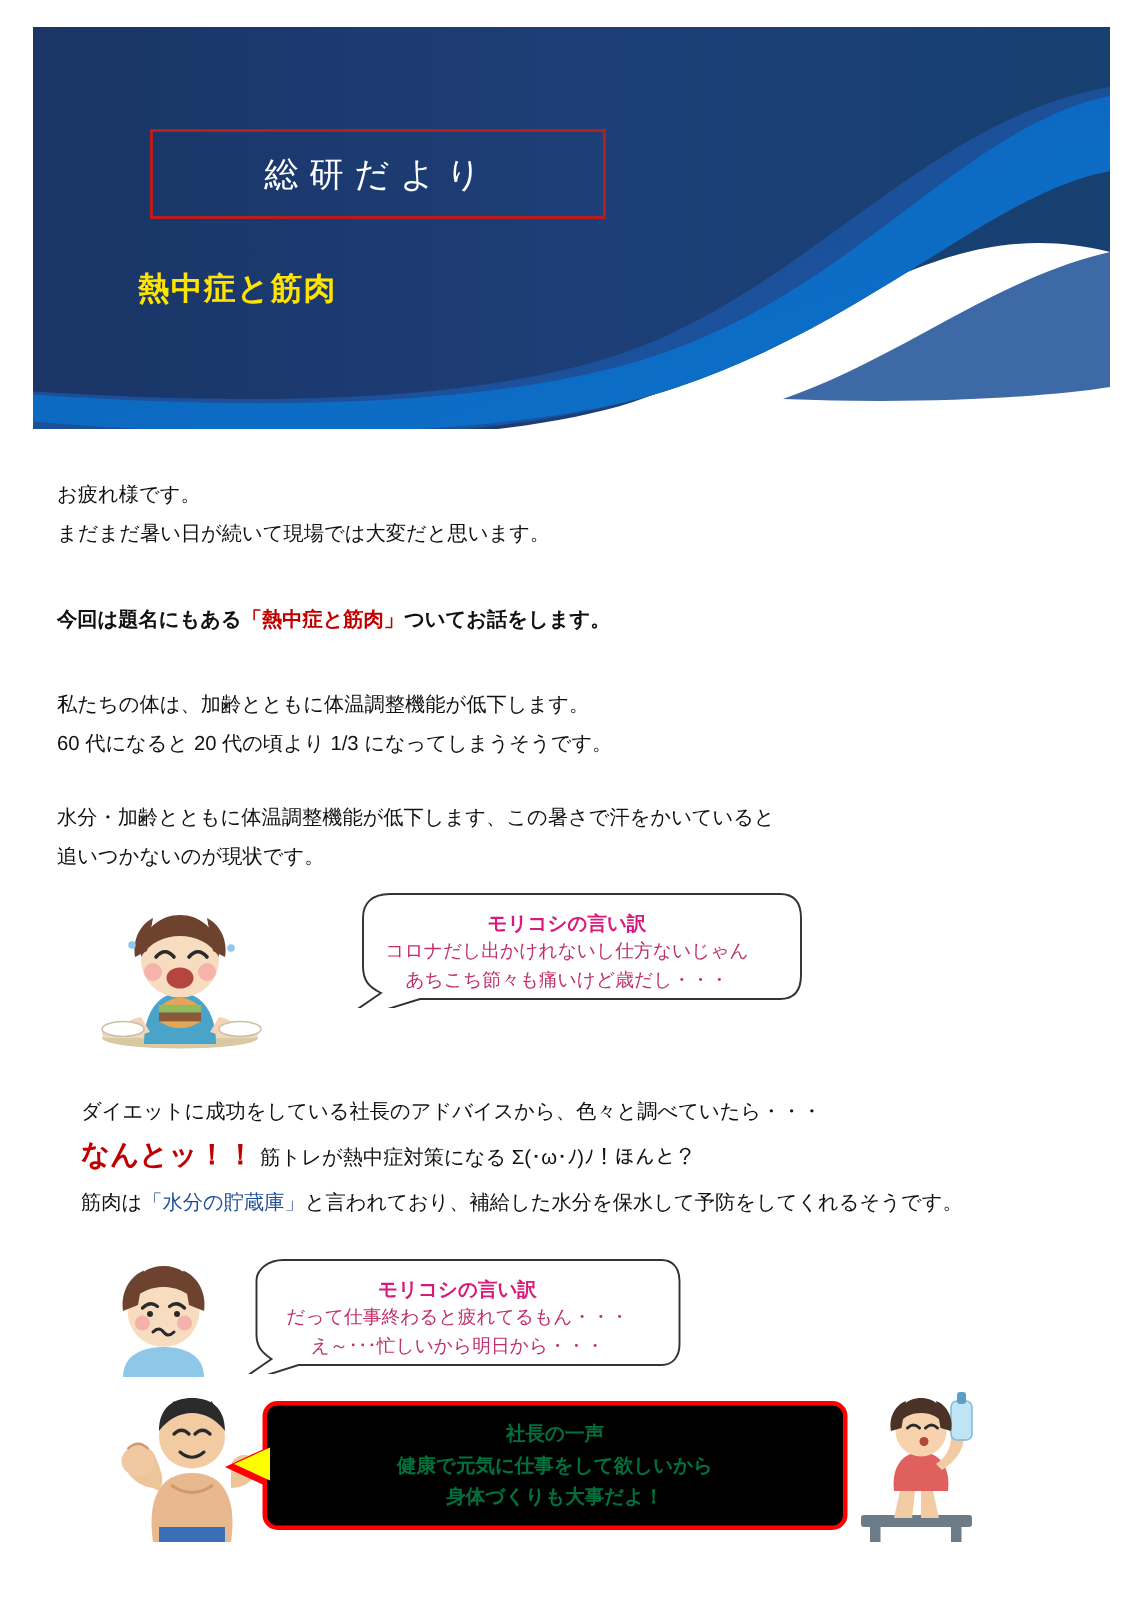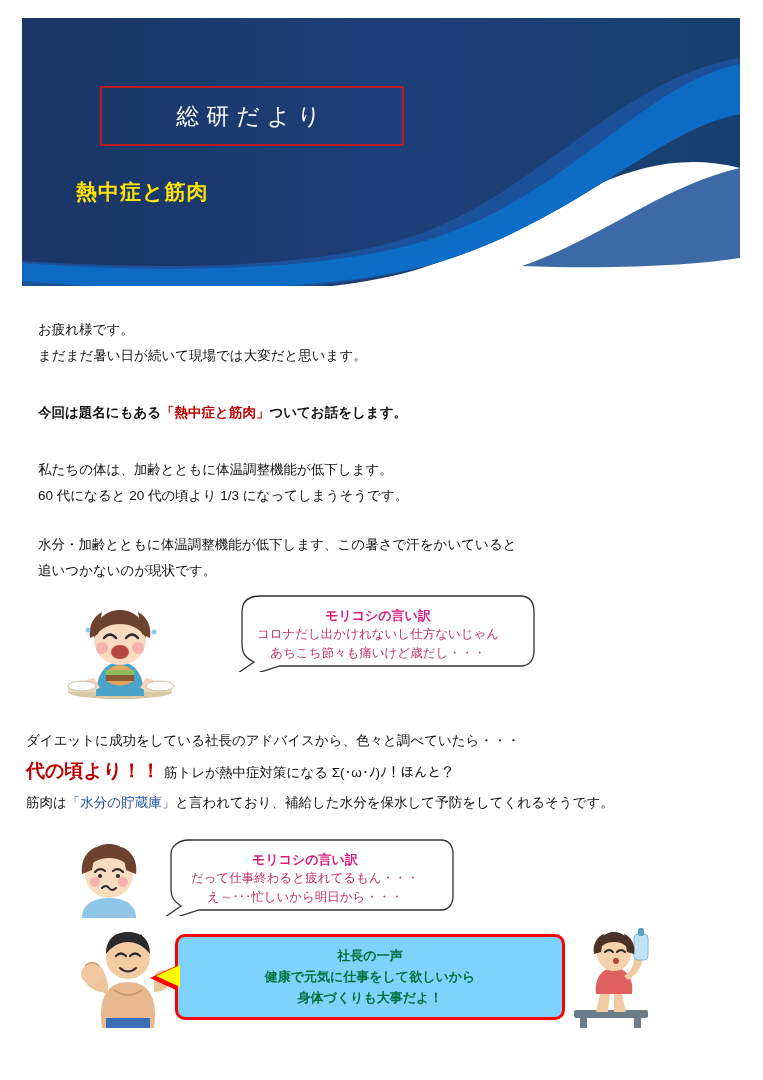--- a/index.html
+++ b/index.html
@@ -40,21 +40,21 @@
     justify-content: center;
   }
   .banner-title {
     color: #ffffff;
     font-size: 23px;
     letter-spacing: 7px;
     font-weight: normal;
   }
   .banner-subtitle {
     position: absolute;
-    left: 54px;
+    left: 70px;
     top: 160px;
     color: #ffe400;
     font-size: 21px;
     font-weight: bold;
     letter-spacing: 1px;
   }
 
   
   .body-text {
     position: absolute;
@@ -106,21 +106,21 @@
   }
   .bubble-text .hl {
     color: #d81b7a;
     font-weight: bold;
     font-size: 13px;
   }
 
   
   .mid-text {
     position: absolute;
-    left: 26px;
+    left: 54px;
     top: 726px;
     width: 700px;
     font-size: 13.5px;
     line-height: 30px;
   }
   .big-red {
     color: #c00000;
     font-weight: bold;
     font-size: 19px;
   }
@@ -160,21 +160,21 @@
     height: 100px;
   }
 
   
   .callout {
     position: absolute;
     left: 175px;
     top: 934px;
     width: 390px;
     height: 86px;
-    background: #7dd3fc;
+    background: #000000;
     border: 3px solid #ff0000;
     border-radius: 10px;
     box-sizing: border-box;
   }
   .callout-text {
     text-align: center;
     color: #00703c;
     font-size: 13px;
     line-height: 21px;
     padding-top: 8px;
@@ -304,21 +304,21 @@
   <div class="bubble-text">
     <div class="hl">モリコシの言い訳</div>
     <div>コロナだし出かけれないし仕方ないじゃん</div>
     <div>あちこち節々も痛いけど歳だし・・・</div>
   </div>
 </div>
 
 <div class="mid-text">
   <div class="line">ダイエットに成功をしている社長のアドバイスから、色々と調べていたら・・・</div>
   <div class="line">
-    <span class="big-red">代の頃より！！</span>
+    <span class="big-red">なんとッ！！</span>
     <span>筋トレが熱中症対策になる  Σ(･ω･ﾉ)ﾉ！ほんと？</span>
   </div>
   <div class="line">
     <span>筋肉は</span><span class="blue">「水分の貯蔵庫」</span><span>と言われており、補給した水分を保水して予防をしてくれるそうです。</span>
   </div>
 </div>
 
 <div class="ill-face">
   <svg width="82" height="78" viewBox="0 0 82 78">
 

